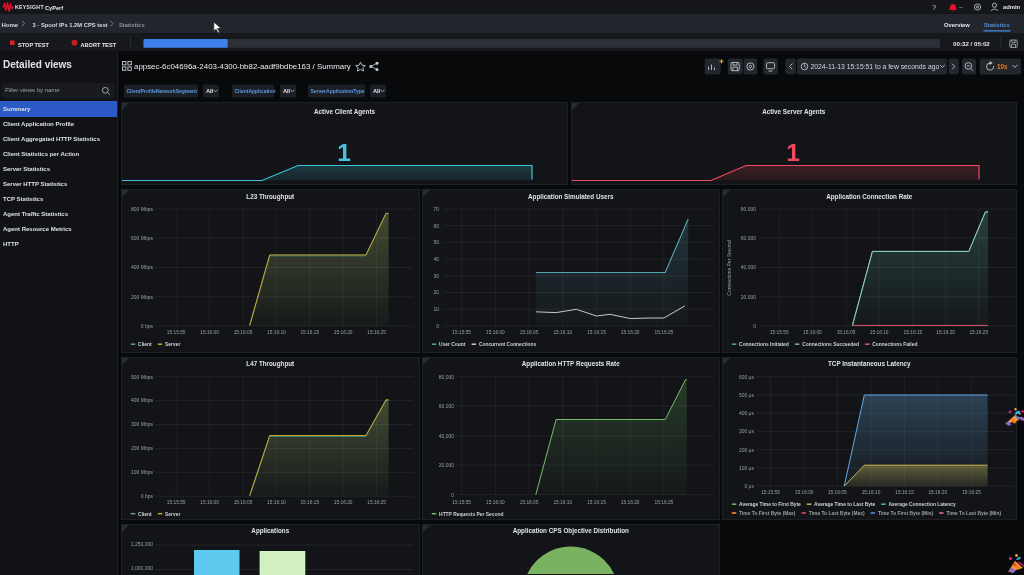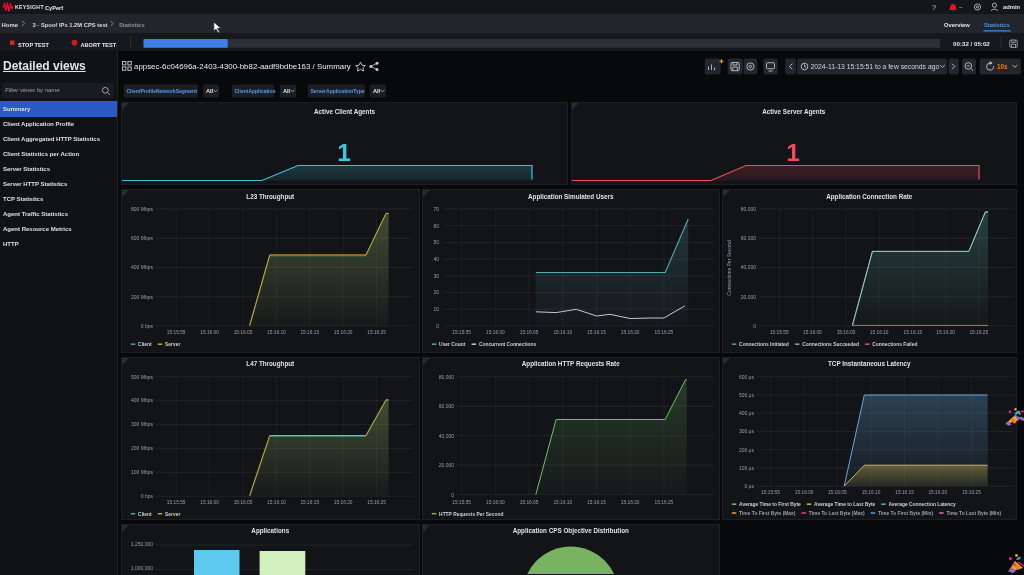--- a/index.html
+++ b/index.html
@@ -53,21 +53,21 @@
 <rect x="143.5" y="6" width="84.2" height="8.8" rx="1" fill="#3d7ee8"></rect>
 <text x="953" y="13.2" font-size="6.2" font-weight="bold" fill="#e4e6e9">00:32 / 05:02</text>
 <rect x="1000.5" y="3" width="1" height="12" fill="#292c31"></rect>
 <g stroke="#b4b8bd" fill="none" stroke-width=".8">
 <rect x="1009.8" y="7" width="7.4" height="7.4" rx="1"></rect>
 <path d="M1011.8 7 v2.4 h3.4 v-2.4 M1011.6 14.4 v-3.2 h3.9 v3.2"></path>
 </g>
 </svg>
     </div>
 <div class="abs" style="left:0;top:51px;width:118px;height:524px;background:#101216;border-right:1px solid #1e2126">
-<div class="abs" style="left:3px;top:8px;font-size:12px;font-weight:bold;color:#e2e4e7;text-decoration:underline;">Detailed views</div>
+<div class="abs" style="left:3px;top:8px;font-size:10px;font-weight:bold;color:#e2e4e7;">Detailed views</div>
 <div class="abs" style="left:2px;top:32px;width:112px;height:15px;background:#191b20;border-radius:2px;">
 <span style="position:absolute;left:3px;top:4px;font-size:6px;font-style:italic;color:#9aa0a8;">Filter views by name</span>
 <svg style="left:99px;top:3px" width="11" height="11">
           <circle cx="4.3" cy="4.3" r="2.9" fill="none" stroke="#aeb2b8" stroke-width=".9"></circle>
           <path d="M6.6 6.6 l2.3 2.3" stroke="#aeb2b8" stroke-width=".9"></path>
         </svg>
 </div>
 <div class="abs" style="left:0;top:50.2px;width:117px;height:15.5px;background:#2b59c6"></div>
 <div class="abs" style="left:3px;top:50.5px;width:114px;font-size:6px;font-weight:bold;color:#dde0e4;">
         <div style="height:15.1px;line-height:15.1px;white-space:nowrap;">Summary</div>

